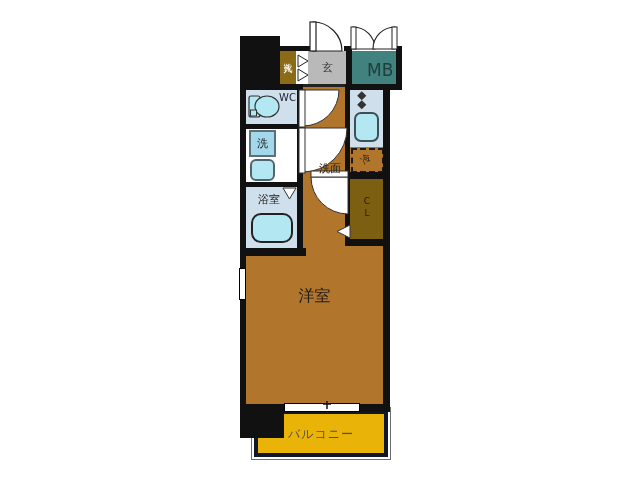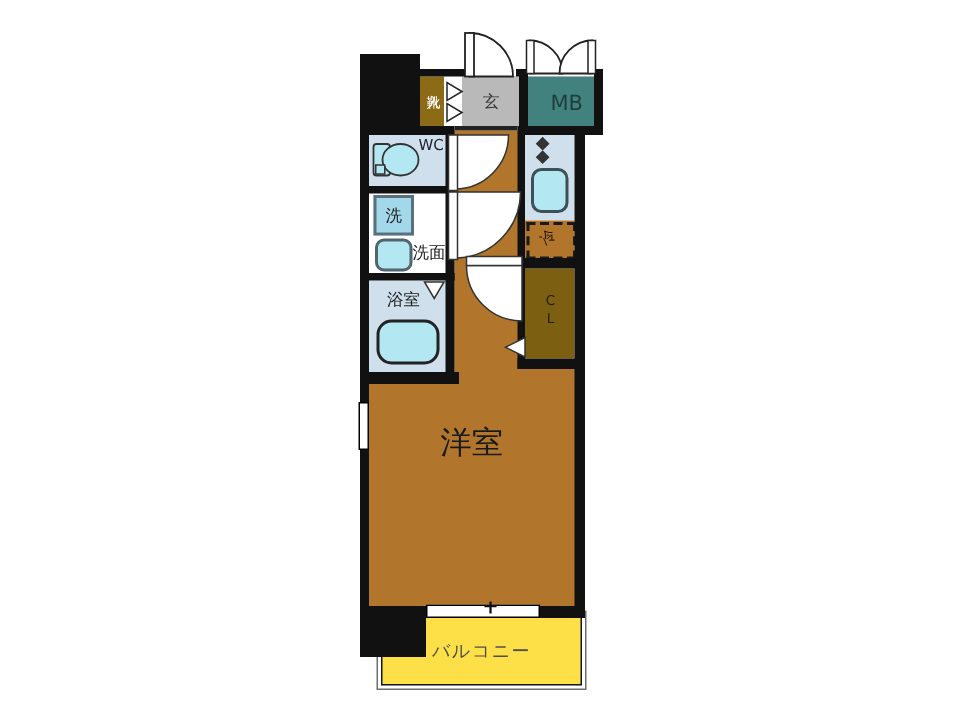--- a/index.html
+++ b/index.html
@@ -32,21 +32,21 @@
   <div class="floor" style="left:246px;top:90px;width:57px;height:34px;background:#cfe0ec;"></div>
   <div class="floor" style="left:246px;top:129px;width:57px;height:53px;background:#ffffff;"></div>
   <div class="floor" style="left:246px;top:187px;width:57px;height:61px;background:#cfe0ec;"></div>
 
   <div class="floor" style="left:350px;top:90px;width:33px;height:57px;background:#cfe0ec;"></div>
   <div class="floor" style="left:350px;top:147px;width:33px;height:25px;background:#b1762c;"></div>
   <div class="abs" style="left:351px;top:148px;width:29px;height:21px;border:2px dashed #1a1a1a;"></div>
   <div class="floor" style="left:350px;top:179px;width:33px;height:60px;background:#7d5f12;"></div>
 
   <div class="abs" style="left:251px;top:407px;width:138px;height:51px;background:#ffffff;border:1px solid #6e6e6e;">
-    <div class="abs center" style="left:2px;top:2px;right:2px;bottom:2px;background:#fde047;border:1px solid #0f172a;">
+    <div class="abs center" style="left:2px;top:2px;right:2px;bottom:2px;background:#eab308;border:4px solid #0f172a;">
       <span class="lbl" style="position:static;font-size:12px;color:#4f4f4f;letter-spacing:1px;">バルコニー</span>
     </div>
   </div>
 
   <div class="wall" style="left:240px;top:46px;width:162px;height:5px;"></div>
   <div class="wall" style="left:240px;top:36px;width:40px;height:50px;"></div>
   <div class="wall" style="left:240px;top:86px;width:6px;height:182px;"></div>
   <div class="wall" style="left:240px;top:300px;width:6px;height:106px;"></div>
   <div class="wall" style="left:240px;top:84px;width:63px;height:6px;"></div>
   <div class="wall" style="left:345px;top:84px;width:57px;height:6px;"></div>
@@ -109,24 +109,24 @@
     <rect x="250.5" y="110" width="6" height="6" fill="#b3e7f2" stroke="#333" stroke-width="1"></rect>
 
     <rect x="358.5" y="92.5" width="6.5" height="6.5" transform="rotate(45 361.75 95.75)" fill="#333"></rect>
     <rect x="358.5" y="101.5" width="6.5" height="6.5" transform="rotate(45 361.75 104.75)" fill="#333"></rect>
 
     <path d="M 327 401 L 327 409 M 323 404 L 331 404" stroke="#111" stroke-width="1.5" fill="none"></path>
   </svg>
 
   <span class="lbl vtext" style="left:283px;top:56px;font-size:9px;color:#ffffff;">靴入</span>
   <span class="lbl" style="left:322px;top:62px;font-size:11px;color:#333;">玄</span>
-  <span class="lbl" style="left:367px;top:62px;font-size:14px;color:#1e3e3c;">MB</span>
+  <span class="lbl" style="left:367px;top:62px;font-size:17px;color:#1e3e3c;">MB</span>
   <span class="lbl" style="left:279px;top:93px;font-size:10px;color:#223;">WC</span>
-  <span class="lbl" style="left:275px;top:163px;font-size:11px;">洗面</span>
+  <span class="lbl" style="left:275px;top:163px;font-size:11px;padding-left:44px;">洗面</span>
   <span class="lbl" style="left:258px;top:194px;font-size:11px;text-align:right;">浴室</span>
   <span class="lbl" style="left:361px;top:154px;font-size:10px;transform:rotate(-40deg);color:#221a05;">冷</span>
   <span class="lbl vtext" style="left:362px;top:196px;font-size:9px;color:#241d07;letter-spacing:2px;">CL</span>
 
   <div class="abs" style="left:246px;top:282px;width:137px;text-align:center;color:#151515;">
-    <div class="lbl" style="position:static;font-size:21px;line-height:27px;">洋室</div>
+    <div class="lbl" style="position:static;font-size:16px;line-height:27px;">洋室</div>
   </div>
 
 </div>
 
 </body></html>

